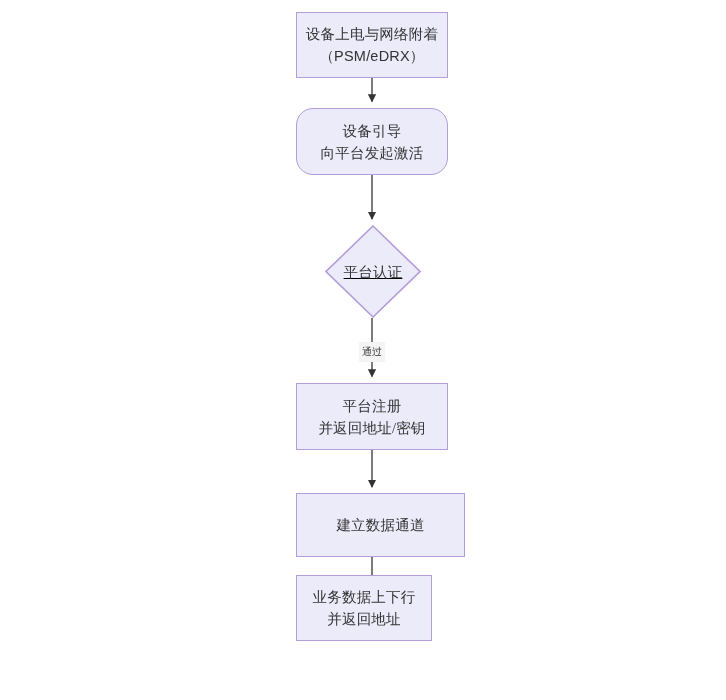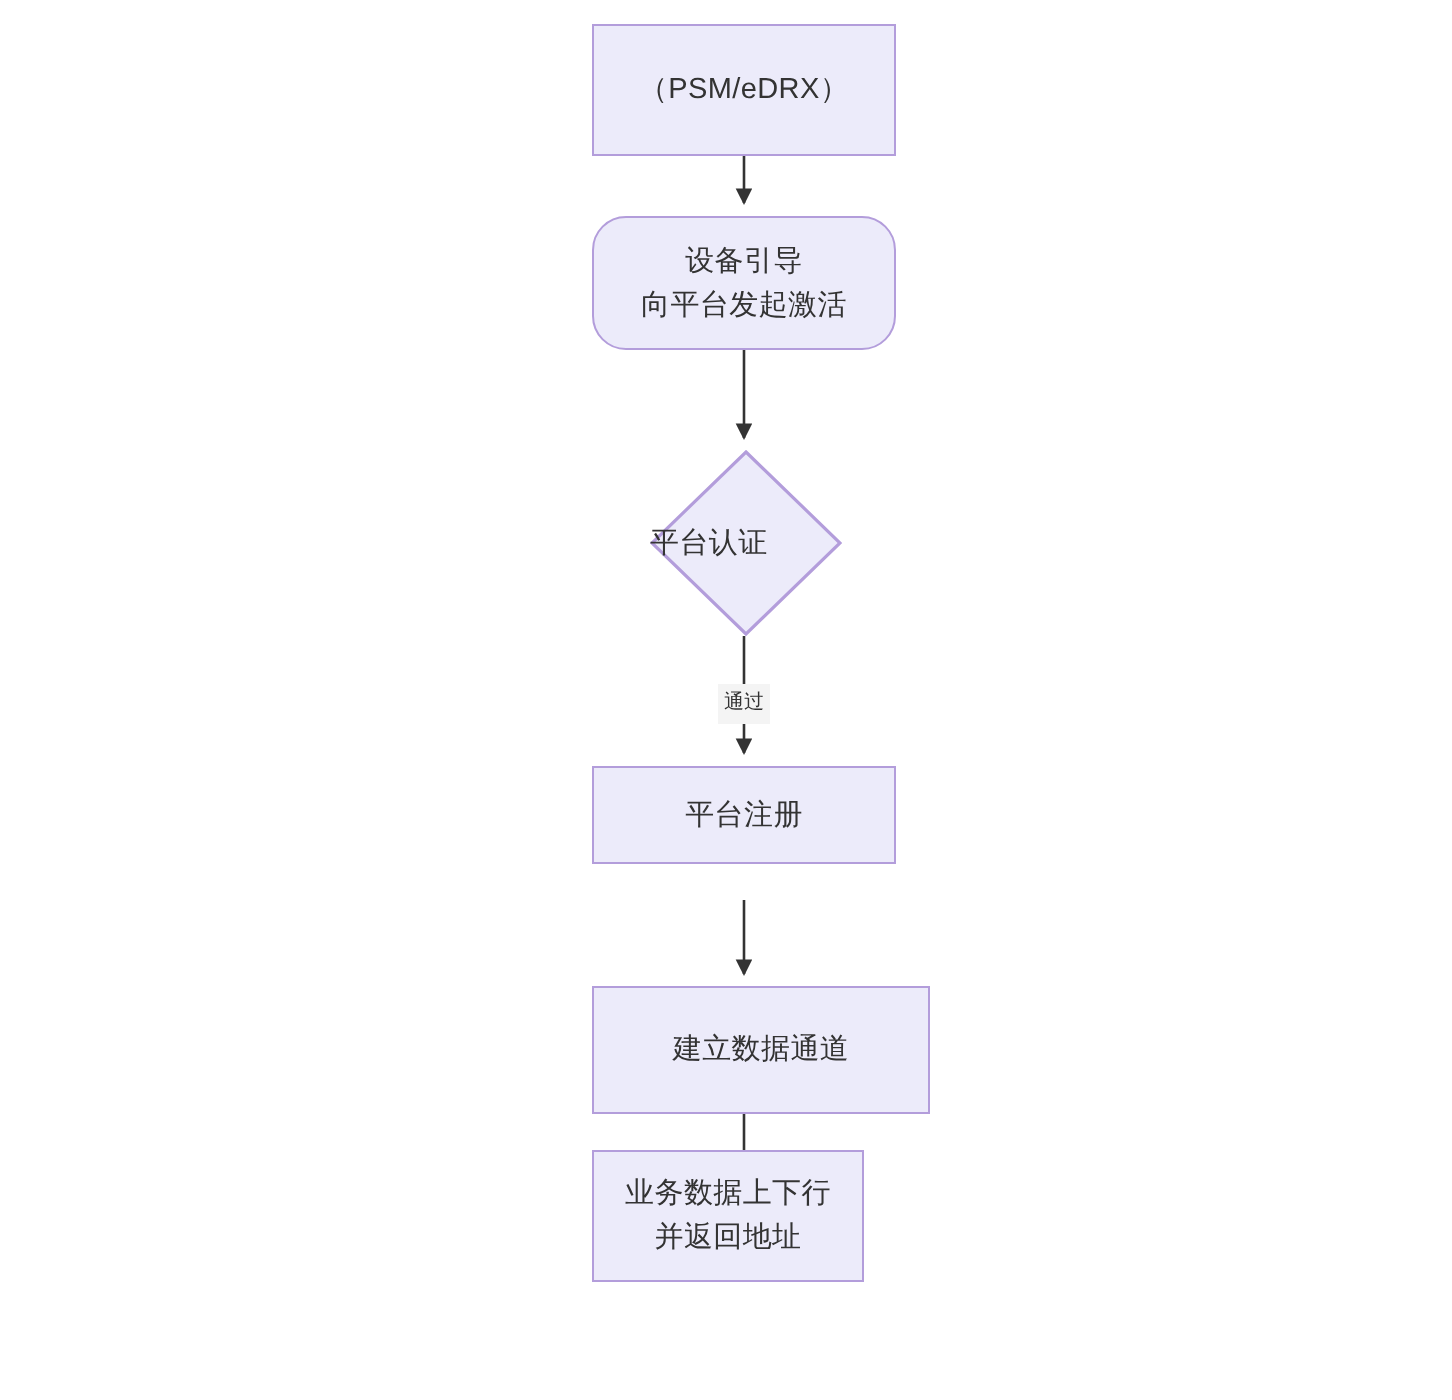--- a/index.html
+++ b/index.html
@@ -42,21 +42,22 @@
     letter-spacing: 0.2px;
   }
 
   .node-line { display: block; }
 
   
   .decision-wrap {
     position: absolute;
     display: flex;
     align-items: center;
-    justify-content: flex-start;
+    justify-content: center;
+    text-decoration: underline;
   }
   .decision-shape {
     position: absolute;
     left: 0; top: 0;
     width: 100%; height: 100%;
   }
   .decision-label {
     position: relative;
     z-index: 2;
     color: #333333;
@@ -107,39 +108,41 @@
     <g>
       <line x1="372" y1="450" x2="372" y2="487" stroke="#333333" stroke-width="1.3" marker-end="url(#arrowhead)"></line>
     </g>
 
     <g>
       <line x1="372" y1="557" x2="372" y2="595" stroke="#333333" stroke-width="1.3" marker-end="url(#arrowhead)"></line>
     </g>
   </svg>
 
   <div class="node" style="left:296px; top:12px; width:152px; height:66px;">
+    <span class="node-line">设备上电与网络附着</span>
     <span class="node-line">（PSM/eDRX）</span>
   </div>
 
   <div class="node" style="left:296px; top:108px; width:152px; height:67px;border-radius:17px;">
     <span class="node-line">设备引导</span>
     <span class="node-line">向平台发起激活</span>
   </div>
 
   <div class="decision-wrap" style="left:325px; top:225px; width:96px; height:93px;">
     <svg class="decision-shape" viewBox="0 0 96 93" preserveAspectRatio="none">
       <polygon points="48,1 95,46.5 48,92 1,46.5" fill="#ecebfa" stroke="#b39ddb" stroke-width="1.6"></polygon>
     </svg>
     <span class="decision-label">平台认证</span>
   </div>
 
   <div class="edge-label" style="left:372px; top:342px;">通过</div>
 
-  <div class="node" style="left:296px; top:383px; width:152px; height:49px;font-family:Liberation Serif, serif;">
+  <div class="node" style="left:296px; top:383px; width:152px; height:67px;font-family:Liberation Serif, serif;">
     <span class="node-line">平台注册</span>
+    <span class="node-line">并返回地址/密钥</span>
   </div>
 
   <div class="node" style="left:296px; top:493px; width:169px; height:64px;gap:43px;">
     <span class="node-line">建立数据通道</span>
   </div>
 
   <div class="node" style="left:296px; top:575px; width:136px; height:66px;">
     <span class="node-line">业务数据上下行</span>
     <span class="node-line">并返回地址</span>
   </div>

